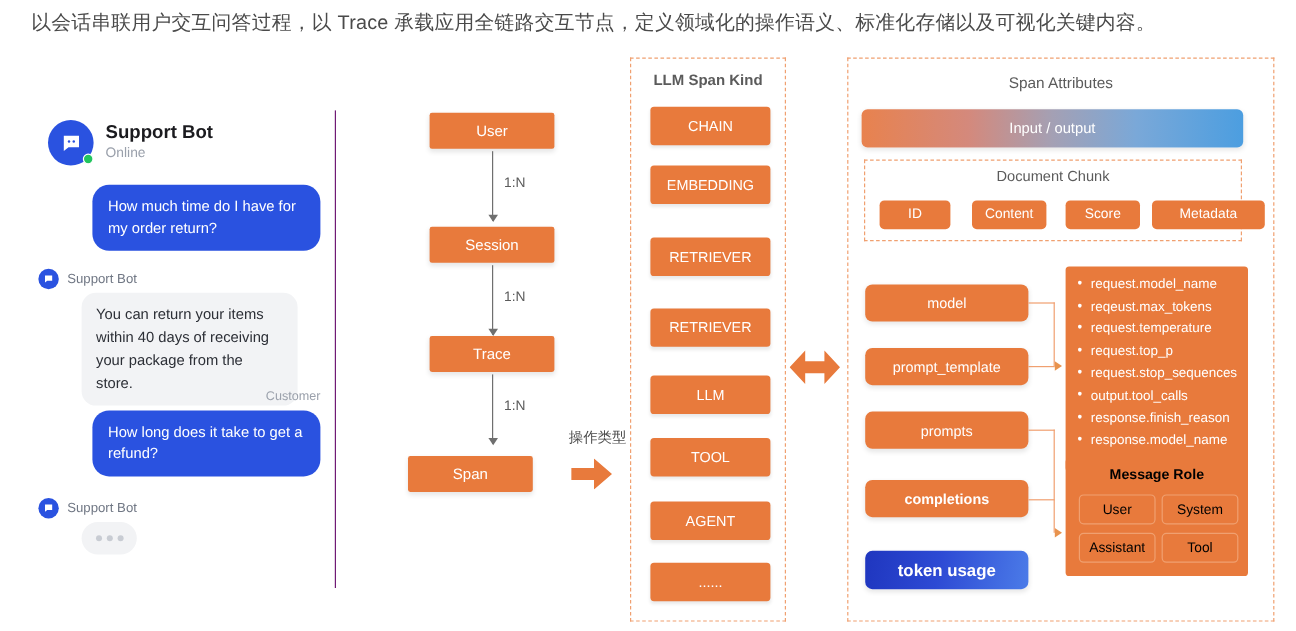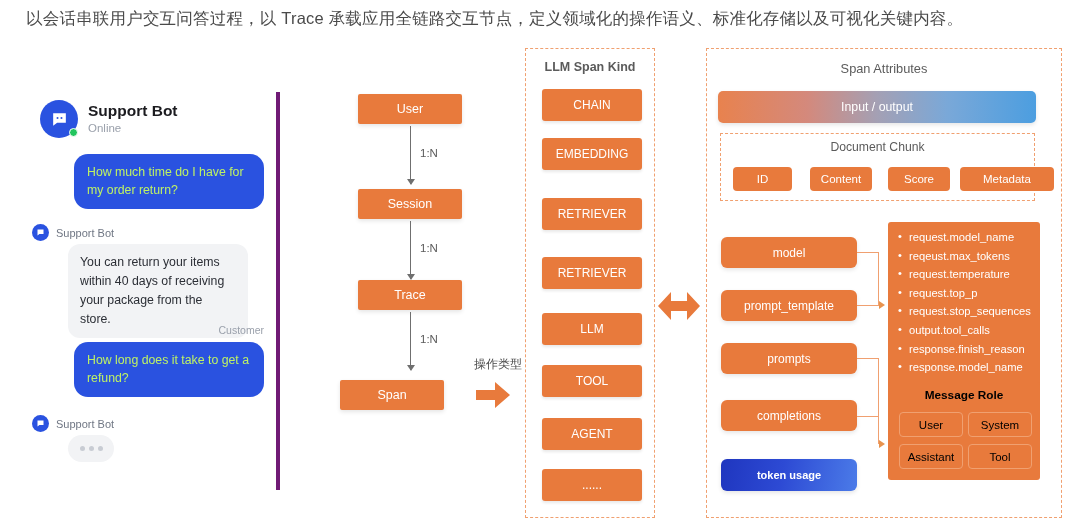--- a/index.html
+++ b/index.html
@@ -15,40 +15,40 @@
   .headline {
     position: absolute; left: 26px; top: 8px; width: 1040px;
     font-size: 16.5px; color: #4a4a4a; letter-spacing: .2px;
     white-space: nowrap;
   }
 
   
   .chat-panel {
     position: absolute; left: 12px; top: 92px; width: 268px; height: 398px;
     background: #ffffff;
-    border-right: 4px solid #701a75;
+    border-right: 1px solid #701a75;
   }
   .chat-head { position: absolute; left: 28px; top: 8px; display: flex; align-items: center; gap: 10px; }
   .avatar-lg {
     width: 38px; height: 38px; border-radius: 50%;
     background: #2a52e0; position: relative;
     display: flex; align-items: center; justify-content: center;
   }
   .avatar-lg .dot {
     position: absolute; right: 0px; bottom: 1px;
     width: 9px; height: 9px; border-radius: 50%;
     background: #22c55e; border: 1.5px solid #fff;
   }
   .bubble-glyph { width: 19px; height: 19px; }
   .chat-title { font-size: 15.5px; font-weight: bold; color: #1b1b1f; line-height: 1.15; }
   .chat-status { font-size: 11.5px; color: #9aa0ab; line-height: 1.3; margin-top: 1px; }
 
   .msg-user {
     position: absolute; right: 12px;
-    background: #2a52e0; color: #bef264;
+    background: #2a52e0; color: #ffffff;
     border-radius: 14px;
     font-size: 12.3px; line-height: 1.5;
     padding: 9px 13px; max-width: 190px;
   }
   .msg-bot-name {
     position: absolute; display: flex; align-items: center; gap: 7px;
     font-size: 11px; color: #707784;
   }
   .avatar-sm {
     width: 17px; height: 17px; border-radius: 50%;
@@ -125,21 +125,21 @@
   }
   .attr-chip {
     position: absolute; left: 721px; width: 136px; height: 31px;
     background: #e87a3c; color: #fff; border-radius: 6px;
     font-size: 12px; display: flex; align-items: center; justify-content: center;
     box-shadow: 0 2px 4px rgba(0,0,0,.10);
   }
   .token-chip {
     position: absolute; left: 721px; top: 459px; width: 136px; height: 32px;
     background: linear-gradient(100deg,#1f36bf 0%,#2d4ad4 45%,#4b7be8 100%);
-    color: #fff; border-radius: 6px; font-weight: bold; font-size: 11px;
+    color: #fff; border-radius: 6px; font-weight: bold; font-size: 14px;
     display: flex; align-items: center; justify-content: center;
     box-shadow: 0 2px 4px rgba(0,0,0,.10);
   }
   .attr-list {
     position: absolute; left: 888px; top: 222px; width: 152px; height: 171px;
     background: #e87a3c; color: #fff; border-radius: 3px;
     padding: 6px 4px 8px 10px; font-size: 11.2px; line-height: 18.6px;
     overflow: hidden;
   }
   .attr-list li { list-style: none; position: relative; padding-left: 11px; white-space: nowrap; }
@@ -263,21 +263,21 @@
     <div class="panel-title reg" style="top:6px; font-size:12.2px;">Document Chunk</div>
   </div>
   <div class="doc-chip" style="left:733px; width:59px;">ID</div>
   <div class="doc-chip" style="left:810px; width:62px;">Content</div>
   <div class="doc-chip" style="left:888px; width:62px;">Score</div>
   <div class="doc-chip" style="left:960px; width:94px;">Metadata</div>
 
   <div class="attr-chip" style="top:237px;">model</div>
   <div class="attr-chip" style="top:290px;">prompt_template</div>
   <div class="attr-chip" style="top:343px;">prompts</div>
-  <div class="attr-chip" style="top:400px;">completions</div>
+  <div class="attr-chip" style="top:400px;font-weight:bold;">completions</div>
   <div class="token-chip">token usage</div>
 
   <div class="connector" style="left:857px; top:252px; width:22px; height:1px; border-width:0 0 1px 0;"></div>
   <div class="connector" style="left:878px; top:252px; width:1px; height:53px; border-width:0 0 0 1px;"></div>
   <div class="connector" style="left:857px; top:305px; width:22px; height:1px; border-width:0 0 1px 0;"></div>
   <div class="conn-arrow" style="left:879px; top:301px;"></div>
 
   <div class="connector" style="left:857px; top:358px; width:22px; height:1px; border-width:0 0 1px 0;"></div>
   <div class="connector" style="left:878px; top:358px; width:1px; height:58px; border-width:0 0 0 1px;"></div>
   <div class="connector" style="left:857px; top:416px; width:22px; height:1px; border-width:0 0 1px 0;"></div>

